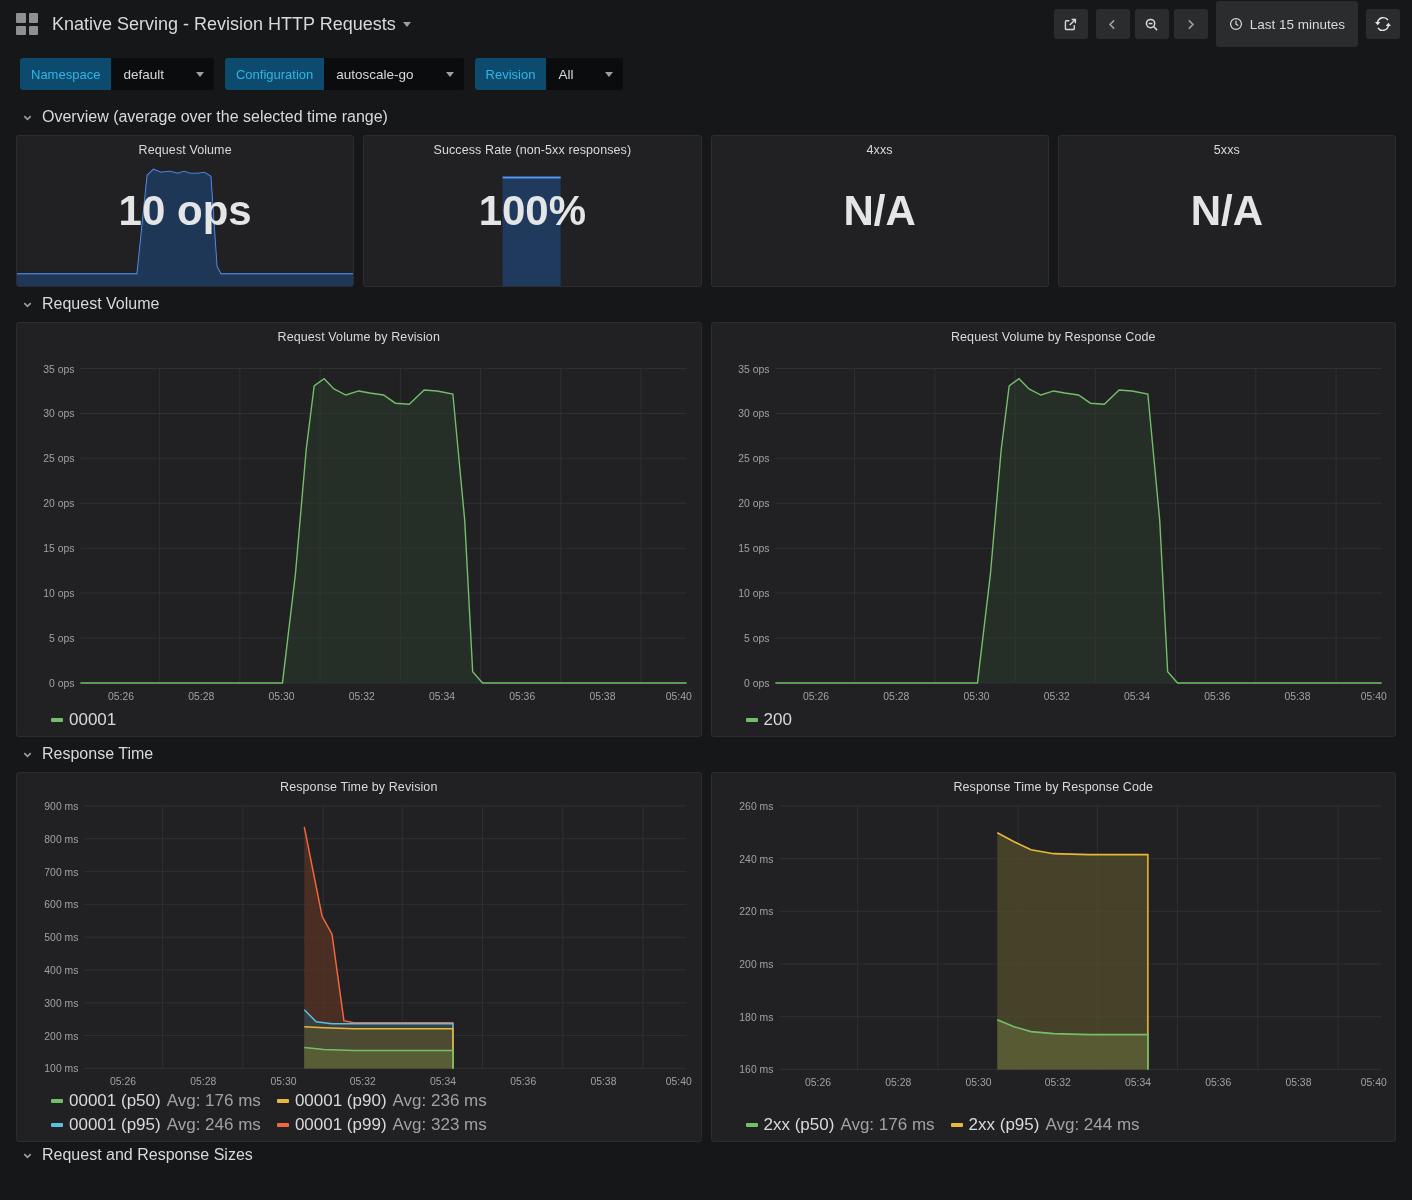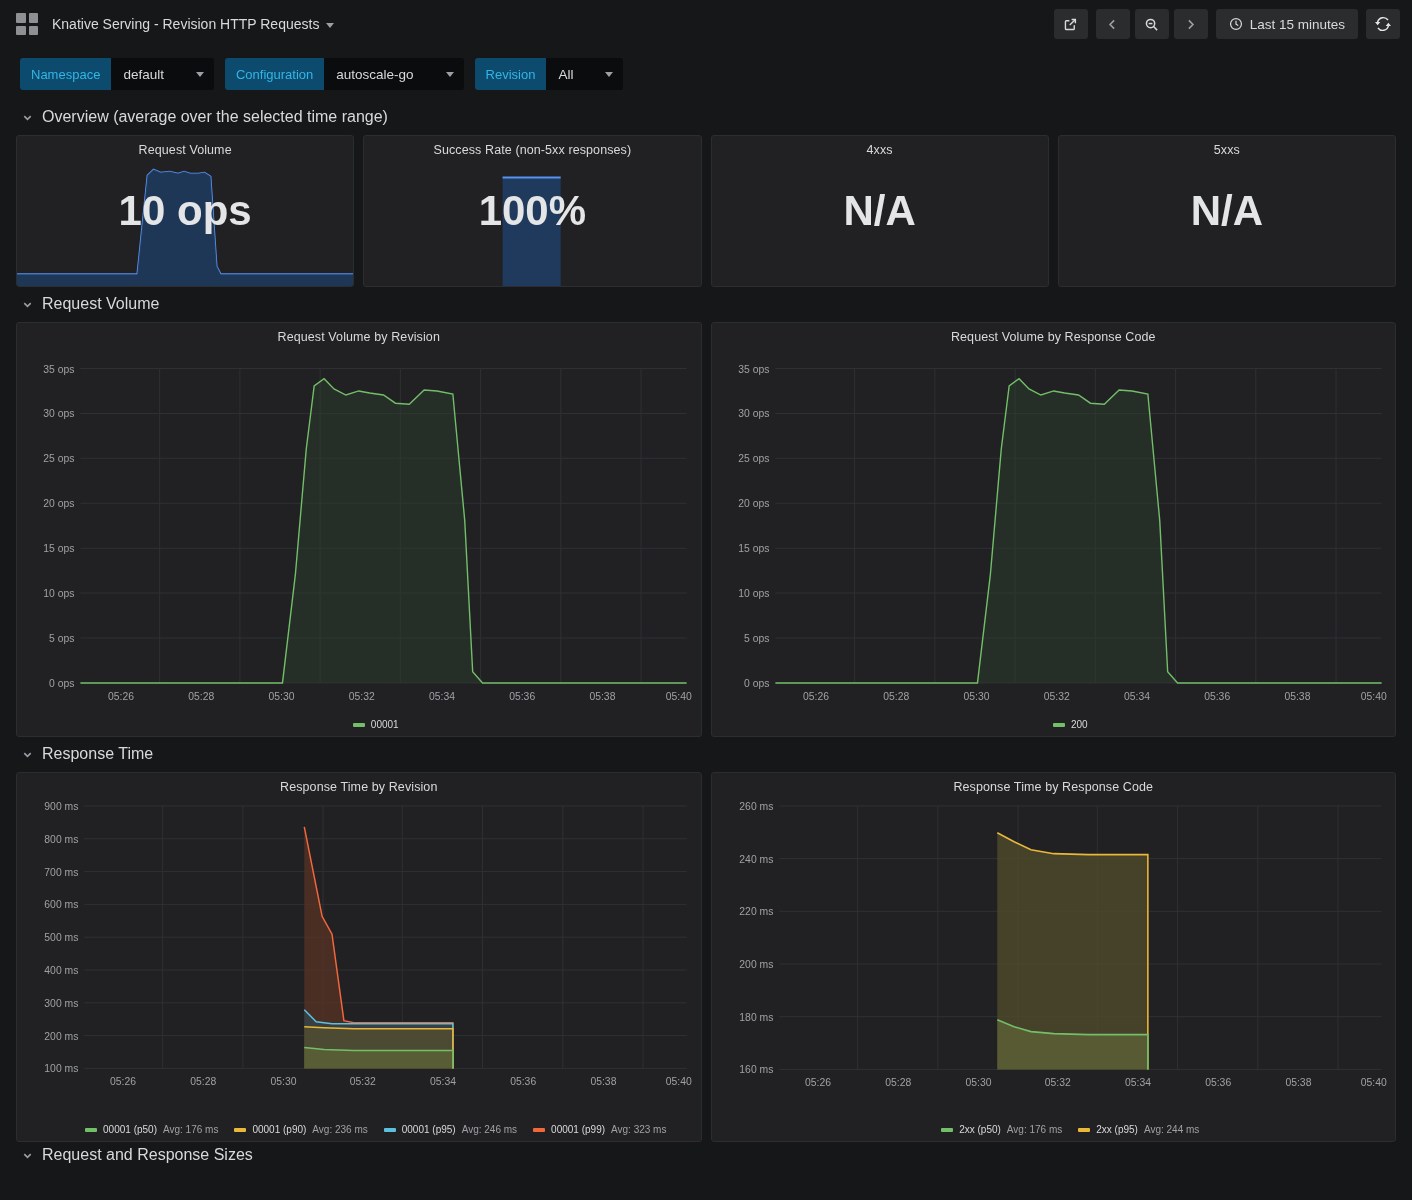--- a/index.html
+++ b/index.html
@@ -16,38 +16,38 @@
     height: 48px; display: flex; align-items: center;
     padding: 0 12px 0 16px; background: #161719;
   }
   .dash-icon {
     width: 22px; height: 22px; display: grid;
     grid-template-columns: 1fr 1fr; grid-template-rows: 1fr 1fr;
     gap: 3px; margin-right: 14px; flex: none;
   }
   .dash-icon i { background: #8e9094; border-radius: 1px; display: block; }
   .dash-title {
-    font-size: 14px; color: #d8d9da; font-weight: 400; white-space: nowrap;
+    font-size: 18px; color: #d8d9da; font-weight: 400; white-space: nowrap;
   }
   .caret-dn {
     display: inline-block; width: 0; height: 0; margin-left: 7px;
     border-left: 4px solid transparent; border-right: 4px solid transparent;
     border-top: 5px solid #9aa0a6; vertical-align: middle;
   }
   .nav-spacer { flex: 1 1 auto; }
   .nav-right { display: flex; align-items: center; gap: 8px; }
   .nav-btn {
     height: 30px; min-width: 34px; padding: 0 9px;
     background: #2b2c2e; border: none; border-radius: 3px;
     display: flex; align-items: center; justify-content: center;
     color: #d8d9da; cursor: pointer;
   }
   .nav-group { display: flex; gap: 5px; }
   .time-picker {
-    height: 30px; padding: 0 13px; background: #2b2c2e; border-radius: 3px;
+    height: 46px; padding: 0 13px; background: #2b2c2e; border-radius: 3px;
     display: flex; align-items: center; gap: 7px;
     font-size: 13.5px; color: #d8d9da; cursor: pointer;
   }
   svg.ico { display: block; }
 
   
   .varbar { display: flex; align-items: center; gap: 11px; padding: 10px 0 10px 20px; }
   .var { display: flex; height: 32px; border-radius: 3px; overflow: hidden; }
   .var-label {
     background: #0c4a6e; color: #33b5e5; font-size: 13px; font-weight: 500;
@@ -96,21 +96,21 @@
   
   .graph-panel { flex: 1; position: relative; }
   .gp-tall { height: 415px; }
   .gp-resp { height: 370px; }
   .graph-area { position: absolute; left: 0; right: 0; top: 22px; bottom: 0; }
   .graph-area svg { width: 100%; height: 100%; display: block; }
 
   .legend {
     position: absolute; left: 0; right: 0; bottom: 6px;
     display: flex; flex-wrap: wrap; gap: 4px 16px;
-    padding-left: 34px; font-size: 10px; color: #d8d9da; justify-content: center;
+    padding-left: 34px; font-size: 17px; color: #d8d9da;
   }
   .leg-item { display: flex; align-items: center; gap: 6px; white-space: nowrap; }
   .leg-swatch { width: 12px; height: 4px; border-radius: 1px; display: block; flex: none; }
   .leg-avg { color: #9fa1a4; }
 
   .bottom-row-header { padding-top: 4px; }
   .clip-bottom { height: 24px; overflow: hidden; }
 </style>
 </head>
 <body>

